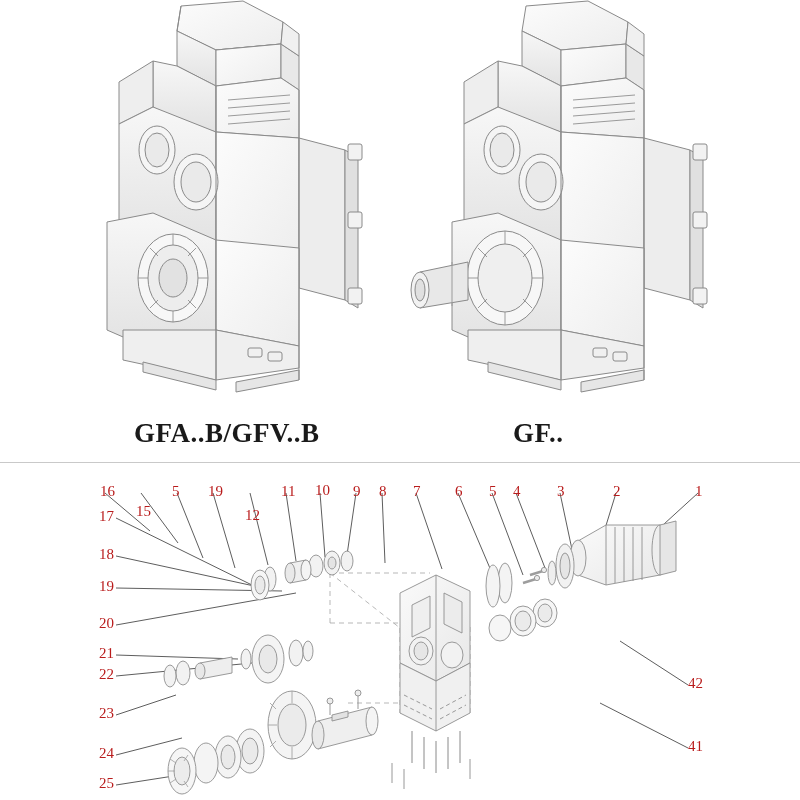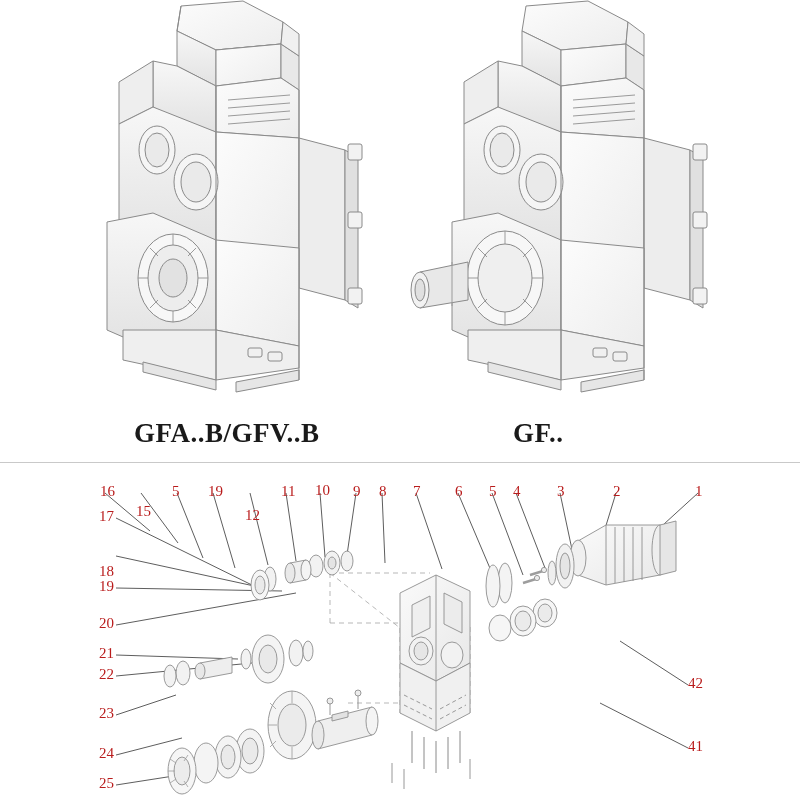--- a/index.html
+++ b/index.html
@@ -417,21 +417,21 @@
     <div class="lbl" style="left:379px; top:20px;">8</div>
     <div class="lbl" style="left:413px; top:20px;">7</div>
     <div class="lbl" style="left:455px; top:20px;">6</div>
     <div class="lbl" style="left:489px; top:20px;">5</div>
     <div class="lbl" style="left:513px; top:20px;">4</div>
     <div class="lbl" style="left:557px; top:20px;">3</div>
     <div class="lbl" style="left:613px; top:20px;">2</div>
     <div class="lbl" style="left:695px; top:20px;">1</div>
 
     <div class="lbl" style="left:99px; top:45px;">17</div>
-    <div class="lbl" style="left:99px; top:83px;margin-top:17px;">18</div>
+    <div class="lbl" style="left:99px; top:83px;">18</div>
     <div class="lbl" style="left:99px; top:115px;">19</div>
     <div class="lbl" style="left:99px; top:152px;">20</div>
     <div class="lbl" style="left:99px; top:182px;">21</div>
     <div class="lbl" style="left:99px; top:203px;">22</div>
     <div class="lbl" style="left:99px; top:242px;">23</div>
     <div class="lbl" style="left:99px; top:282px;">24</div>
     <div class="lbl" style="left:99px; top:312px;">25</div>
 
     <div class="lbl" style="left:688px; top:212px;">42</div>
     <div class="lbl" style="left:688px; top:275px;">41</div>

